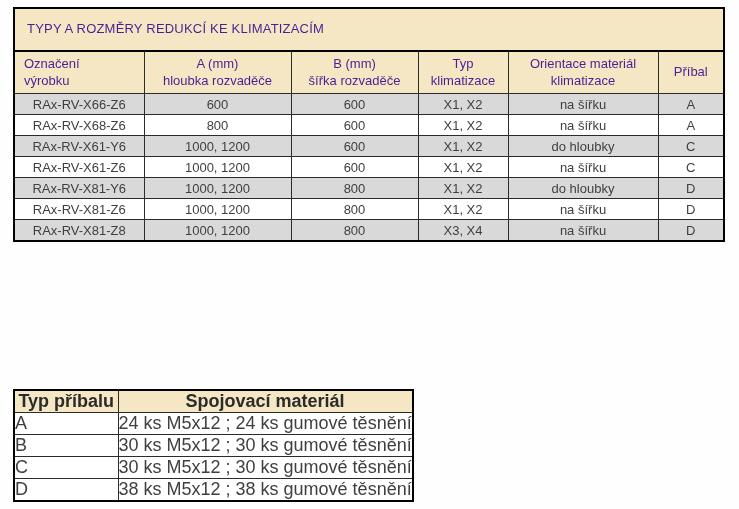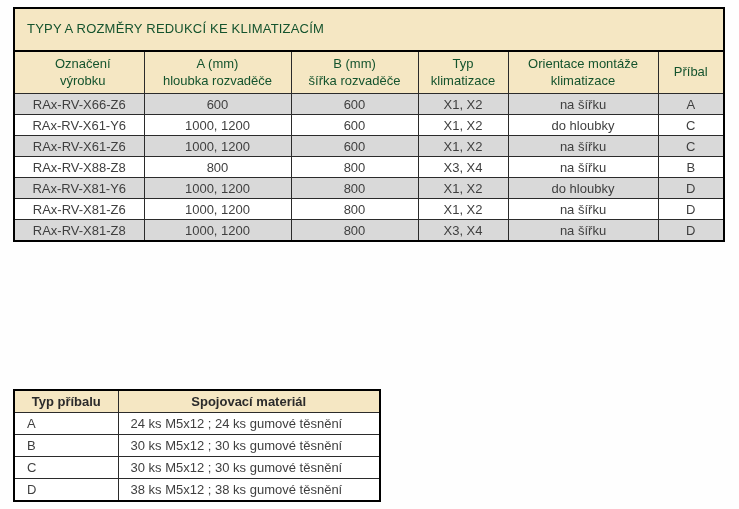--- a/index.html
+++ b/index.html
@@ -41,44 +41,44 @@
     font-size:15.5px;
     text-align:left !important;
     padding:0 0 0 12px !important;
     height:36px;
     border-bottom:2px solid var(--border-dark) !important;
     letter-spacing:0.2px;
   }
   .main-table thead th{
     background:var(--header-cream);
     font-weight:normal;
-    color:#14532d;
+    color:#4c1d95;
     height:41px;
     line-height:1.25;
     vertical-align:middle;
   }
   .main-table thead th.left{
-    text-align:center;
+    text-align:left;
     padding-left:9px;
     margin-top:21px;
   }
   .main-table tbody td{height:20px;color:var(--body-text);}
   .main-table tbody tr:nth-child(odd) td{background:var(--row-gray);}
   .main-table tbody tr:nth-child(even) td{background:var(--row-white);}
 
   
   .acc-table{
     position:absolute;left:13px;top:389px;
     border:2px solid var(--border-dark);
   }
   .acc-table th,.acc-table td{
     border:1px solid var(--grid-line);
-    font-size:13px;
+    font-size:18px;
     white-space:nowrap;
-    padding:0 12px;
+    padding:0 0;
   }
   .acc-table thead th{
     background:var(--header-cream);
     font-weight:bold;
     color:#2B2B2B;
     height:21px;
   }
   .acc-table tbody td{height:21px;background:#FFFFFF;color:var(--body-text);}
 </style>
 </head>
@@ -95,56 +95,56 @@
   </colgroup>
   <thead>
     <tr>
       <th class="title-cell" colspan="6">TYPY A ROZMĚRY REDUKCÍ KE KLIMATIZACÍM</th>
     </tr>
     <tr>
       <th class="left"><span>Označení</span><br><span>výrobku</span></th>
       <th><span>A (mm)</span><br><span>hloubka rozvaděče</span></th>
       <th><span>B (mm)</span><br><span>šířka rozvaděče</span></th>
       <th><span>Typ</span><br><span>klimatizace</span></th>
-      <th><span>Orientace montáže</span><br><span>klimatizace</span></th>
+      <th><span>Orientace materiál</span><br><span>klimatizace</span></th>
       <th><span>Příbal</span></th>
     </tr>
   </thead>
   <tbody>
     <tr>
       <td>RAx-RV-X66-Z6</td>
       <td>600</td>
       <td>600</td>
       <td>X1, X2</td>
       <td>na šířku</td>
       <td>A</td>
     </tr>
     <tr>
+      <td>RAx-RV-X68-Z6</td>
+      <td>800</td>
+      <td>600</td>
+      <td>X1, X2</td>
+      <td>na šířku</td>
+      <td>A</td>
+    </tr>
+    <tr>
       <td>RAx-RV-X61-Y6</td>
       <td>1000, 1200</td>
       <td>600</td>
       <td>X1, X2</td>
       <td>do hloubky</td>
       <td>C</td>
     </tr>
     <tr>
       <td>RAx-RV-X61-Z6</td>
       <td>1000, 1200</td>
       <td>600</td>
       <td>X1, X2</td>
       <td>na šířku</td>
       <td>C</td>
-    </tr>
-    <tr>
-      <td>RAx-RV-X88-Z8</td>
-      <td>800</td>
-      <td>800</td>
-      <td>X3, X4</td>
-      <td>na šířku</td>
-      <td>B</td>
     </tr>
     <tr>
       <td>RAx-RV-X81-Y6</td>
       <td>1000, 1200</td>
       <td>800</td>
       <td>X1, X2</td>
       <td>do hloubky</td>
       <td>D</td>
     </tr>
     <tr>

